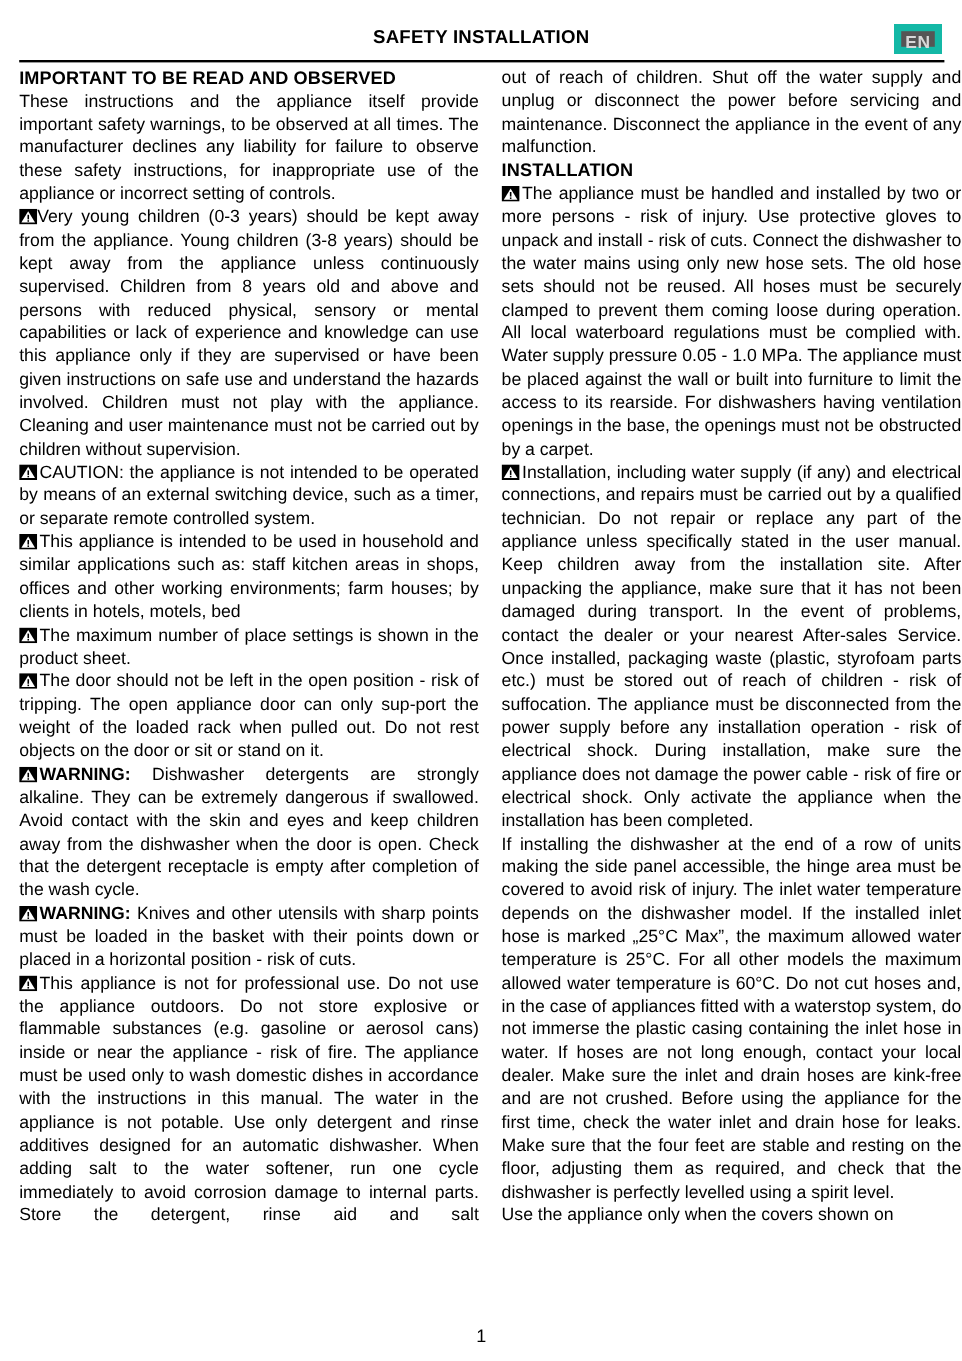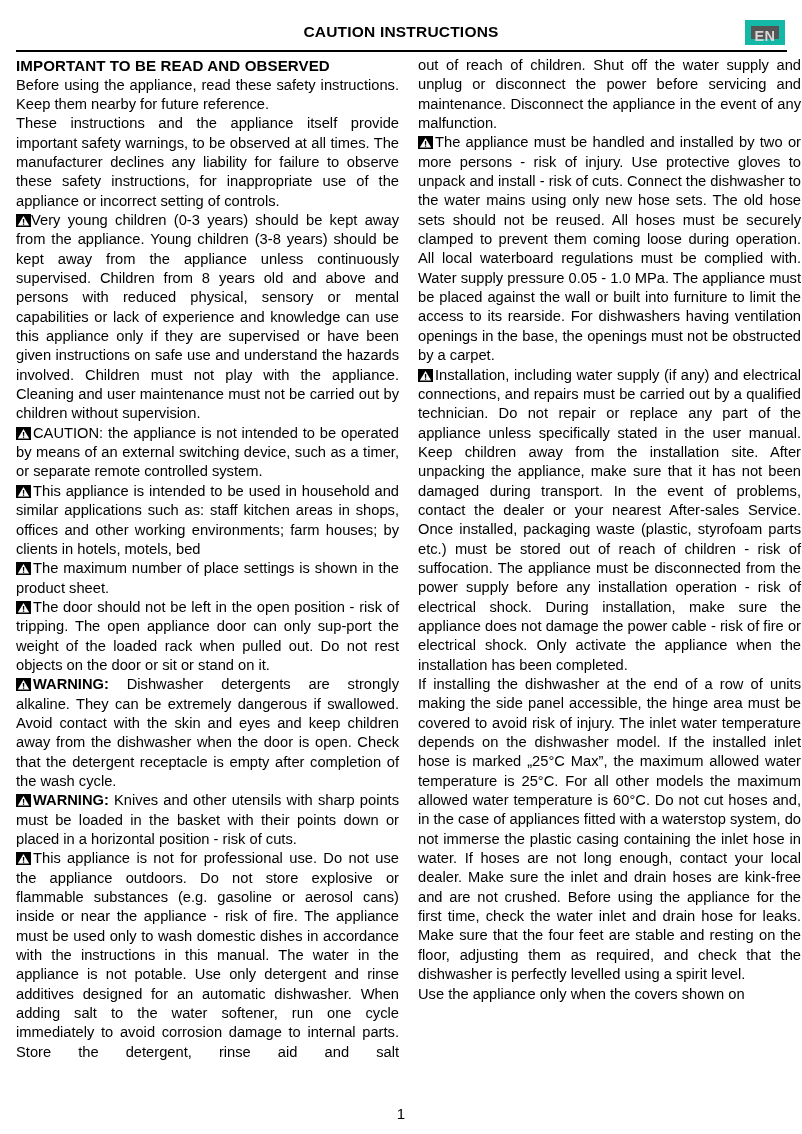--- a/index.html
+++ b/index.html
@@ -123,32 +123,31 @@
     bottom: 12px;
     text-align: center;
     font-size: 15px;
     font-weight: normal;
   }
 </style>
 </head>
 <body>
 
 <div class="header">
-  <div class="header-title">CAUTION INSTRUCTIONS</div>
+  <div class="header-title">SAFETY INSTALLATION</div>
   <div class="lang-badge">EN</div>
 </div>
 <div class="rule"></div>
 
 <div class="columns">
 
   <div class="col col-left">
 
     <h2 class="heading">IMPORTANT TO BE READ AND OBSERVED</h2>
 
-    <p class="para nostretch">Before using the appliance, read these safety instructions. Keep them nearby for future reference.</p>
 
     <p class="para nostretch">These instructions and the appliance itself provide important safety warnings, to be observed at all times. The manufacturer declines any liability for failure to observe these safety instructions, for inappropriate use of the appliance or incorrect setting of controls.</p>
 
     <p class="para nostretch">
       <span class="warn warn-tight">
         <svg width="15" height="13" viewBox="0 0 15 13">
             <rect x="0" y="0" width="15" height="13" fill="#000"></rect>
             <polygon points="7.5,2 13.2,11.4 1.8,11.4" fill="#fff"></polygon>
             <rect x="6.9" y="5" width="1.3" height="3.8" fill="#000"></rect>
             <rect x="6.9" y="9.5" width="1.3" height="1.3" fill="#000"></rect>
@@ -235,20 +234,21 @@
           </svg>
       </span><span>This appliance is not for professional use. Do not use the appliance outdoors. Do not store explosive or flammable substances (e.g. gasoline or aerosol cans) inside or near the appliance - risk of fire. The appliance must be used only to wash domestic dishes in accordance with the instructions in this manual. The water in the appliance is not potable. Use only detergent and rinse additives designed for an automatic dishwasher. When adding salt to the water softener, run one cycle immediately to avoid corrosion damage to internal parts. Store the detergent, rinse aid and salt</span>
     </p>
 
   </div>
 
   <div class="col col-right">
 
     <p class="para nostretch">out of reach of children. Shut off the water supply and unplug or disconnect the power before servicing and maintenance. Disconnect the appliance in the event of any malfunction.</p>
 
+    <h2 class="heading">INSTALLATION</h2>
 
     <p class="para nostretch">
       <span class="warn">
         <svg width="15" height="13" viewBox="0 0 15 13">
             <rect x="0" y="0" width="15" height="13" fill="#000"></rect>
             <polygon points="7.5,2 13.2,11.4 1.8,11.4" fill="#fff"></polygon>
             <rect x="6.9" y="5" width="1.3" height="3.8" fill="#000"></rect>
             <rect x="6.9" y="9.5" width="1.3" height="1.3" fill="#000"></rect>
           </svg>
       </span><span>The appliance must be handled and installed by two or more persons - risk of injury. Use protective gloves to unpack and install - risk of cuts. Connect the dishwasher to the water mains using only new hose sets. The old hose sets should not be reused. All hoses must be securely clamped to prevent them coming loose during operation. All local waterboard regulations must be complied with. Water supply pressure 0.05 - 1.0 MPa. The appliance must be placed against the wall or built into furniture to limit the access to its rearside. For dishwashers having ventilation openings in the base, the openings must not be obstructed by a carpet.</span>

